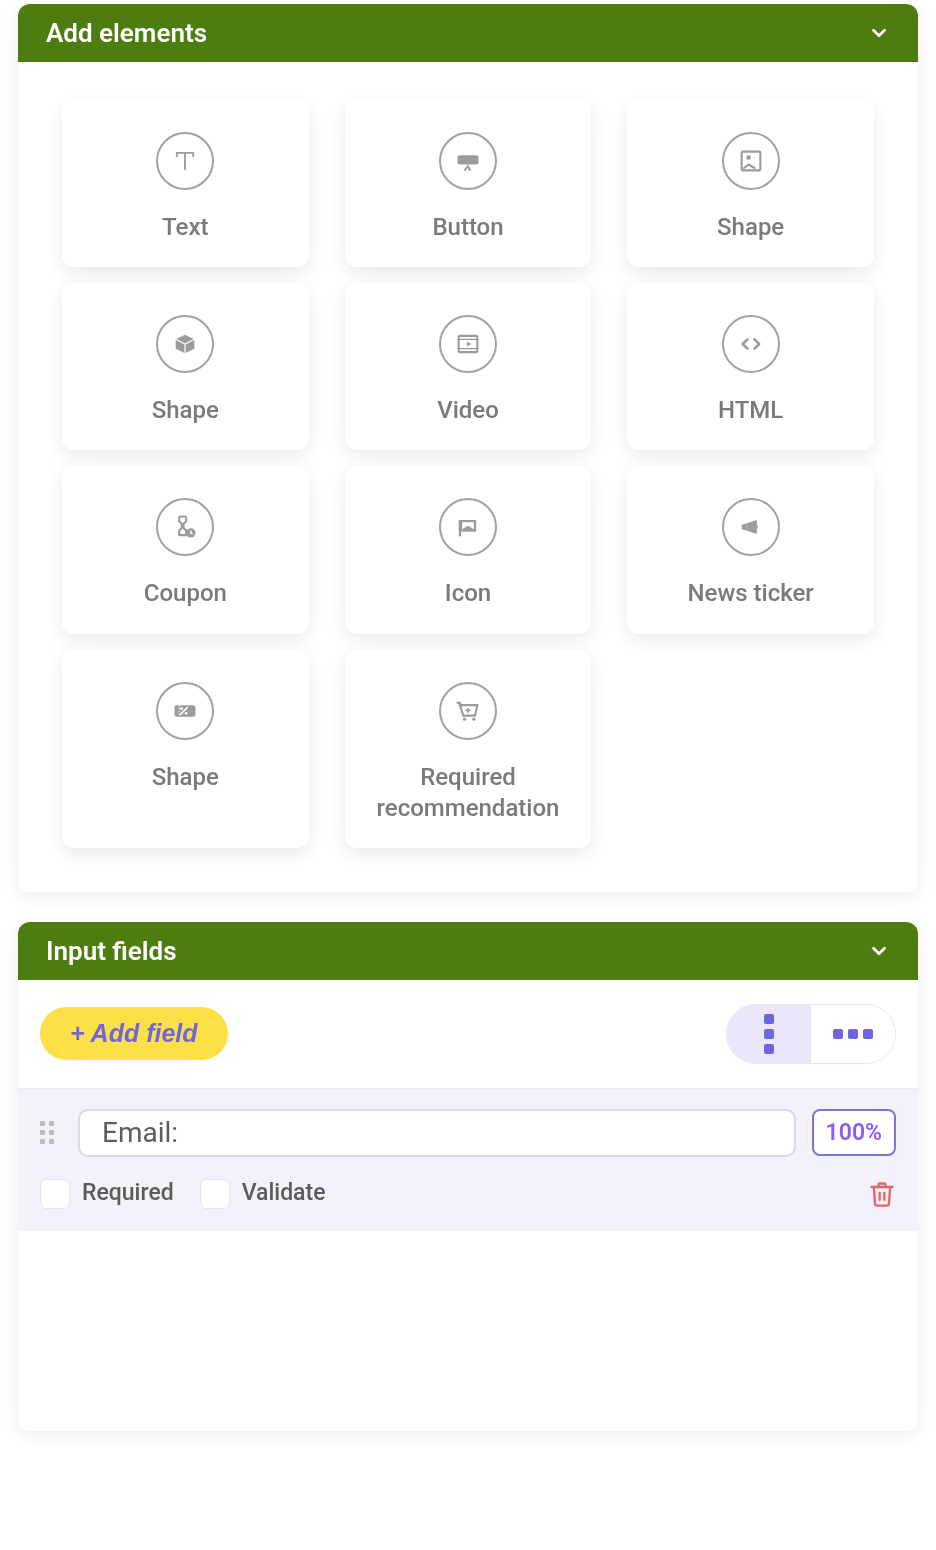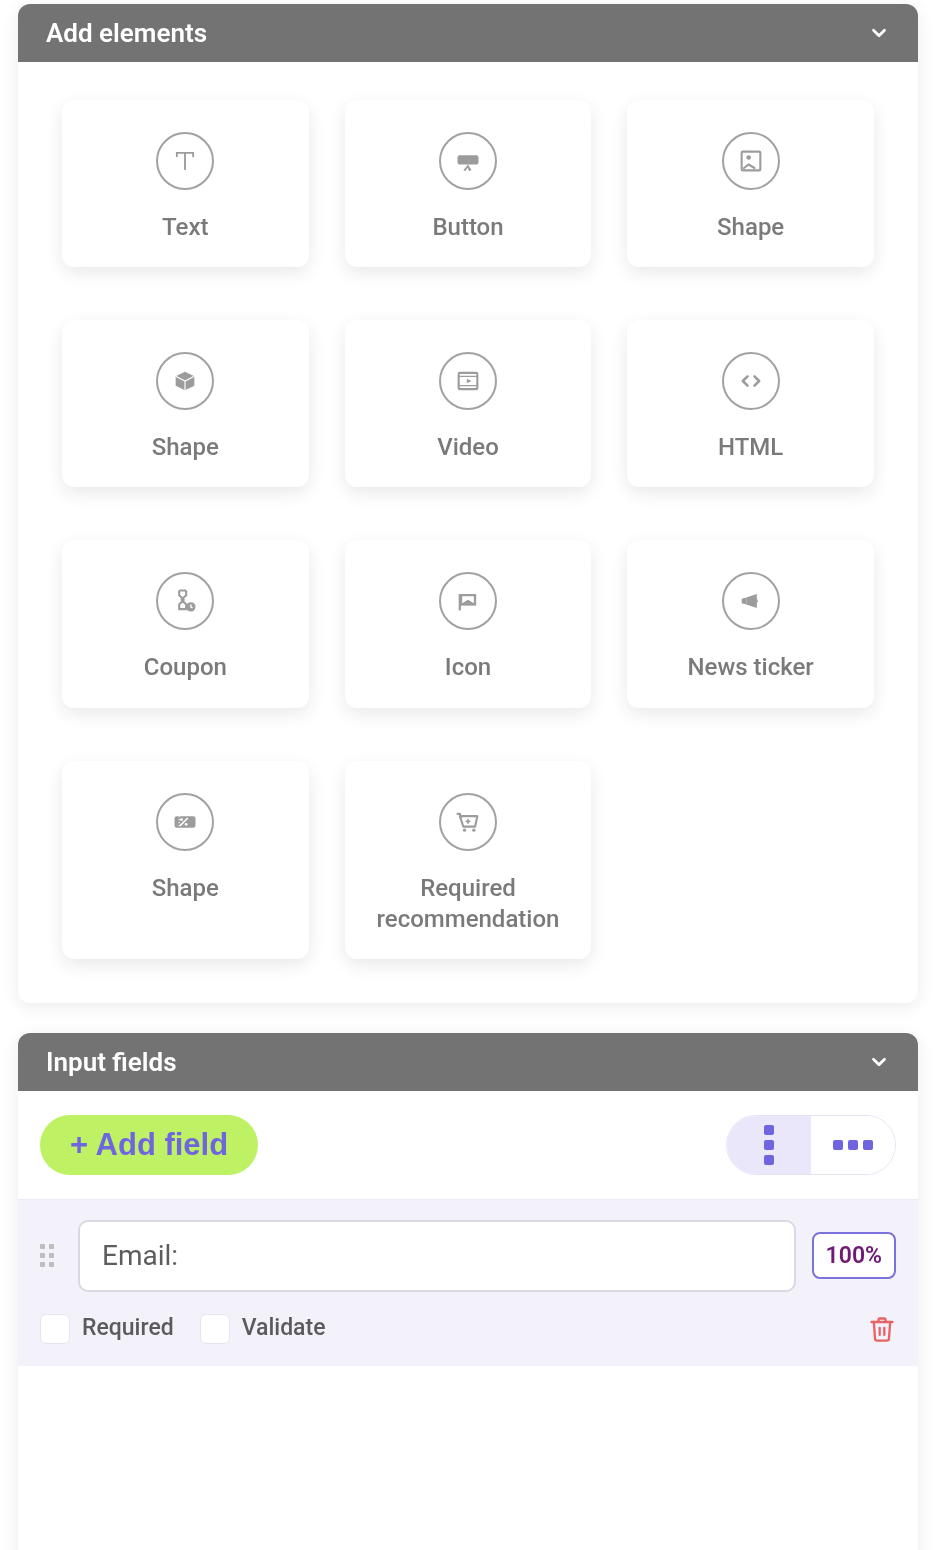--- a/index.html
+++ b/index.html
@@ -15,21 +15,21 @@
     }
     .panel {
       width: 100%;
       background: #ffffff;
       border-radius: 12px;
       box-shadow: 0 4px 18px rgba(0,0,0,0.08);
       overflow: hidden;
       margin-bottom: 30px;
     }
     .panel-header {
-      background: #737373;
+      background: #4d7c0f;
       color: #ffffff;
       padding: 14px 28px;
       display: flex;
       align-items: center;
       justify-content: space-between;
       min-height: 58px;
     }
     .panel-header h2 {
       font-size: 26px;
       font-weight: 600;
@@ -43,21 +43,21 @@
       width: 100%;
       height: 100%;
       display: block;
     }
     .panel-body {
       padding: 38px 44px 44px 44px;
     }
     .element-grid {
       display: grid;
       grid-template-columns: repeat(3, 1fr);
-      gap: 53px 36px;
+      gap: 16px 36px;
     }
     .element-card {
       background: #ffffff;
       border-radius: 12px;
       box-shadow: 0 6px 18px rgba(0,0,0,0.09);
       padding: 32px 10px 24px 10px;
       display: flex;
       flex-direction: column;
       align-items: center;
       justify-content: flex-start;
@@ -92,28 +92,29 @@
     .panel-body.input-fields {
       padding: 0;
     }
     .input-toolbar {
       padding: 24px 22px 24px 22px;
       display: flex;
       align-items: center;
       justify-content: space-between;
     }
     .add-field-btn {
-      background: #bef264;
+      background: #fde047;
       color: #6f66df;
       border: none;
-      font-size: 31px;
+      font-size: 25px;
       font-weight: 600;
       padding: 12px 30px;
       border-radius: 999px;
       cursor: pointer;
+      font-style: italic;
     }
     .view-toggle {
       display: flex;
       border: 1px solid #e6e3f7;
       border-radius: 999px;
       overflow: hidden;
       background: #ffffff;
     }
     .view-toggle-btn {
       width: 84px;
@@ -165,30 +166,30 @@
       width: 5px;
       height: 5px;
       background: #bdbdbd;
       border-radius: 1px;
     }
     .field-input {
       flex: 1;
       background: #ffffff;
       border: 2px solid #d9d8e4;
       border-radius: 10px;
-      height: 72px;
+      height: 48px;
       font-size: 28px;
       color: #5d5d5d;
       padding: 0 22px;
       font-family: inherit;
     }
     .width-badge {
       background: #ffffff;
       border: 2px solid #7a73dc;
-      color: #701a75;
+      color: #8b5cf6;
       font-size: 23px;
       font-weight: 600;
       border-radius: 8px;
       padding: 8px 12px;
       cursor: pointer;
       flex-shrink: 0;
     }
     .field-options {
       display: flex;
       align-items: center;

